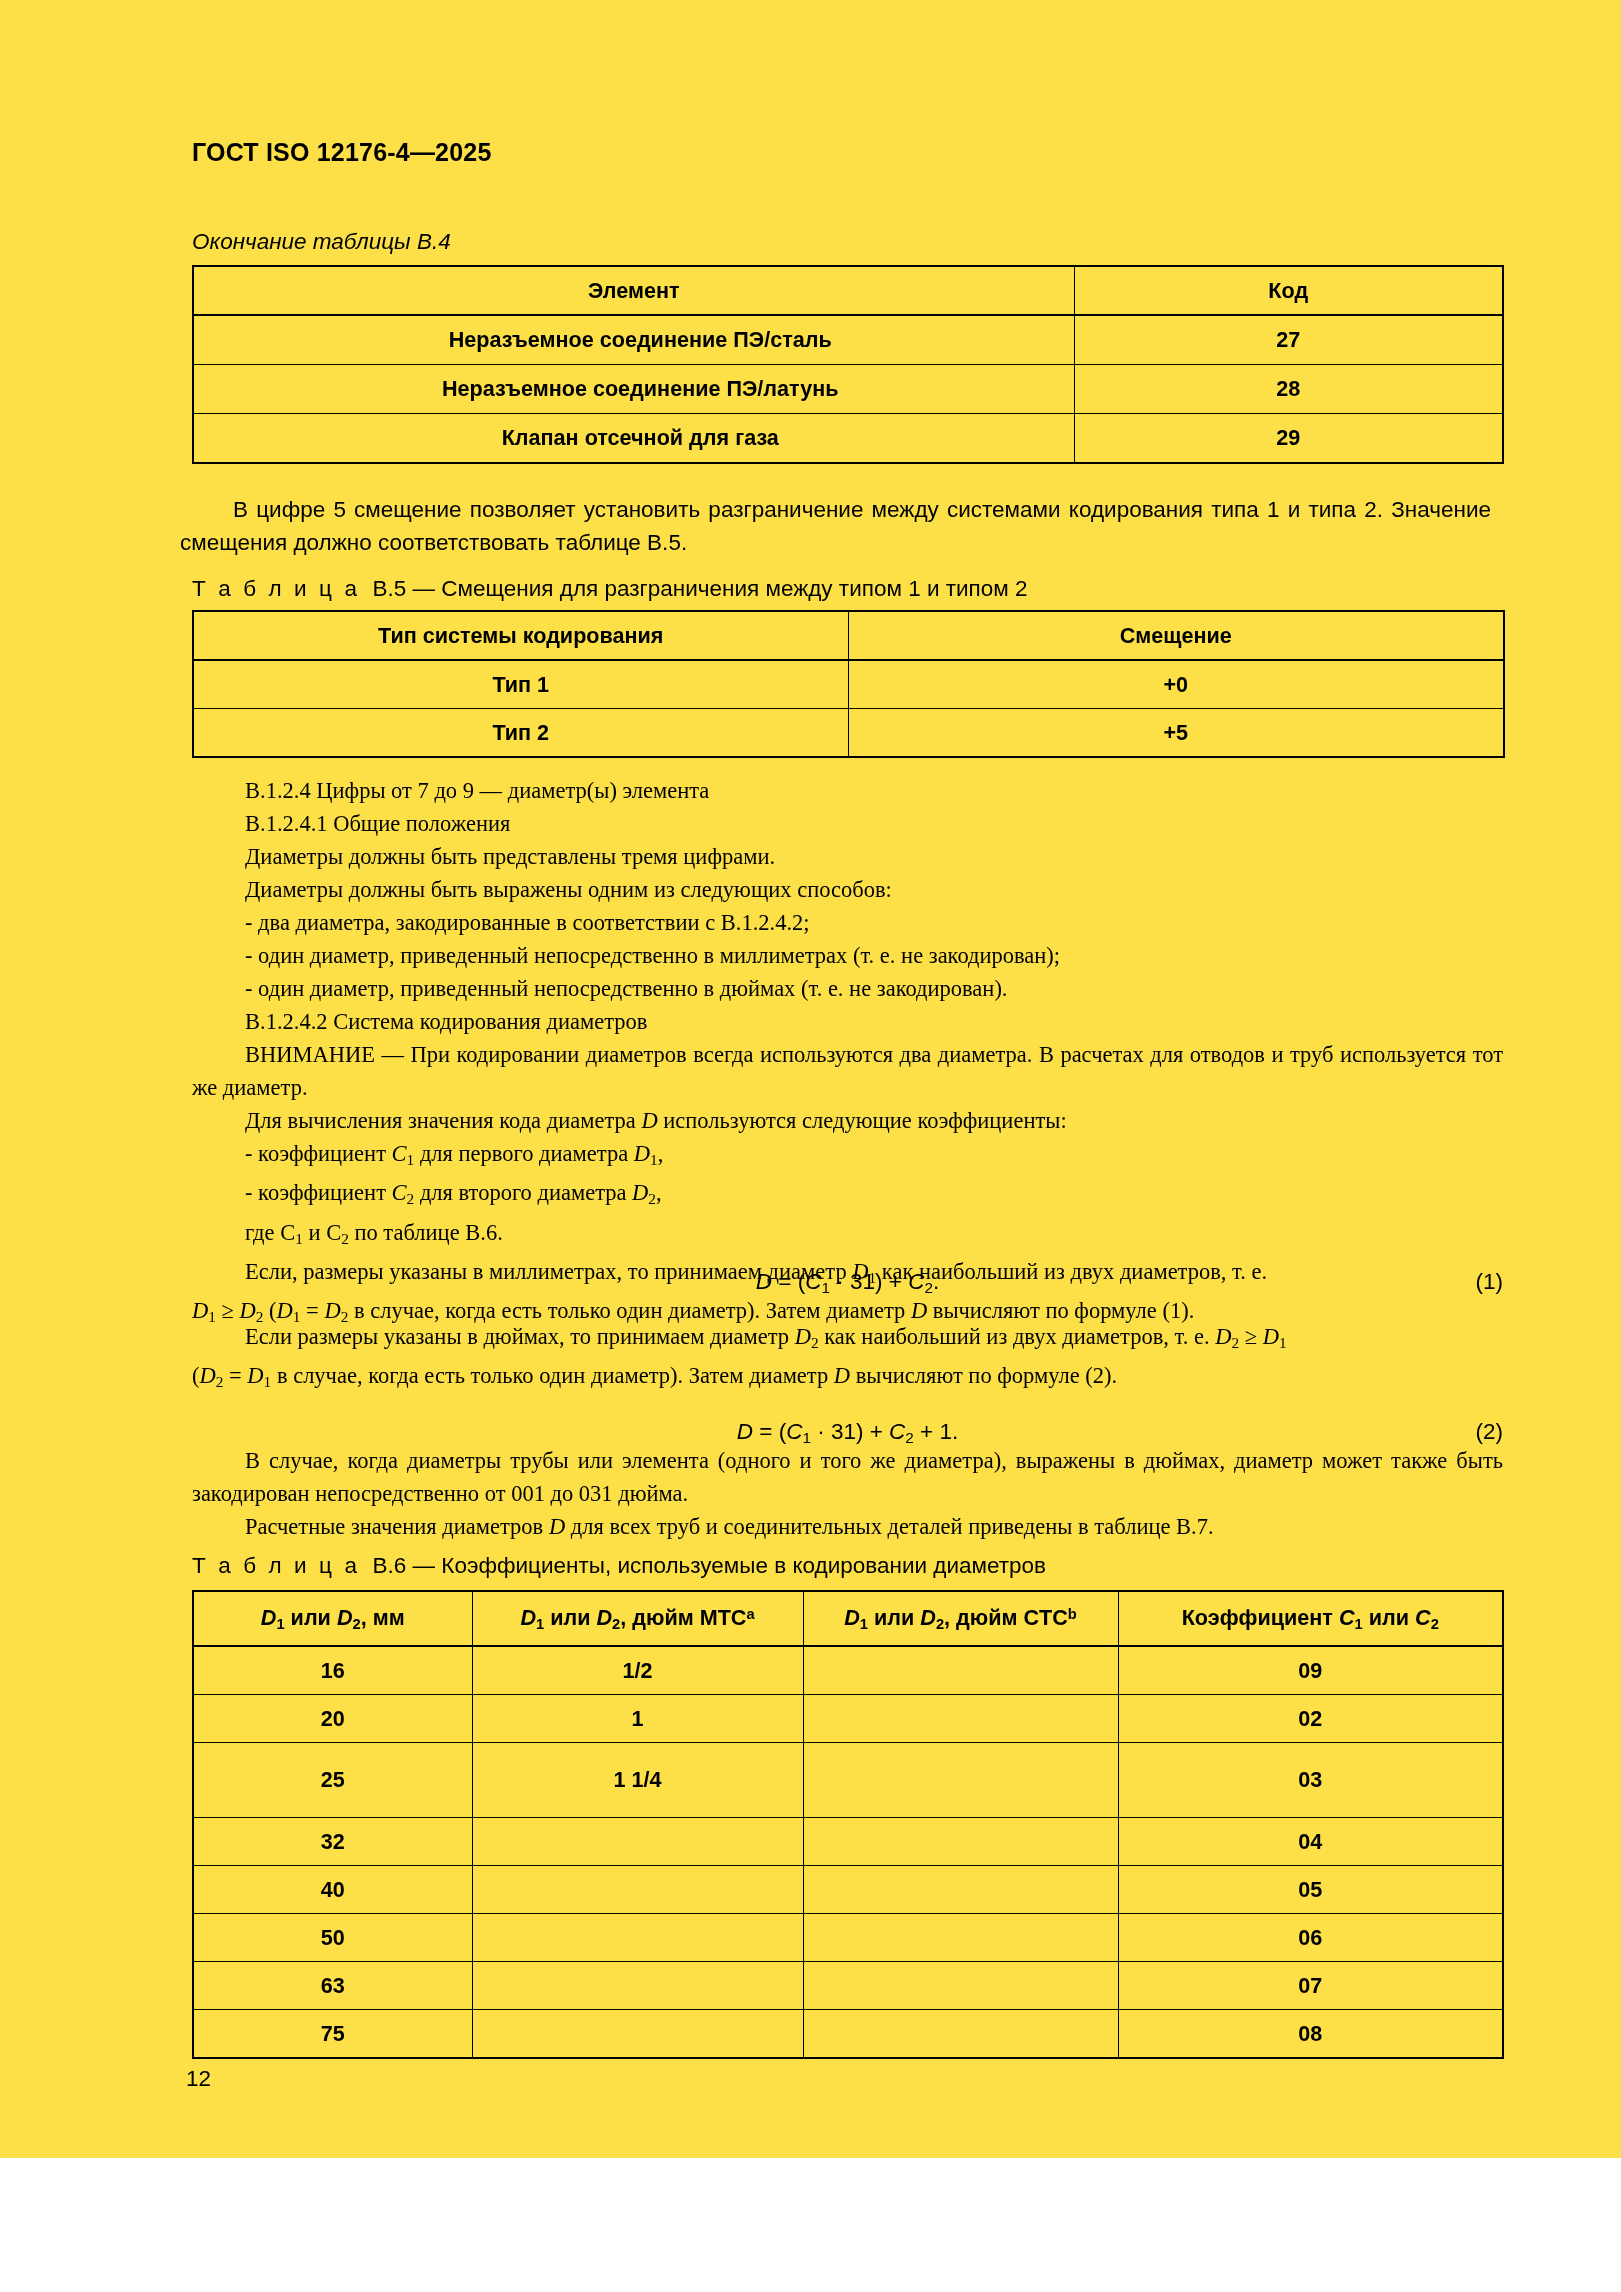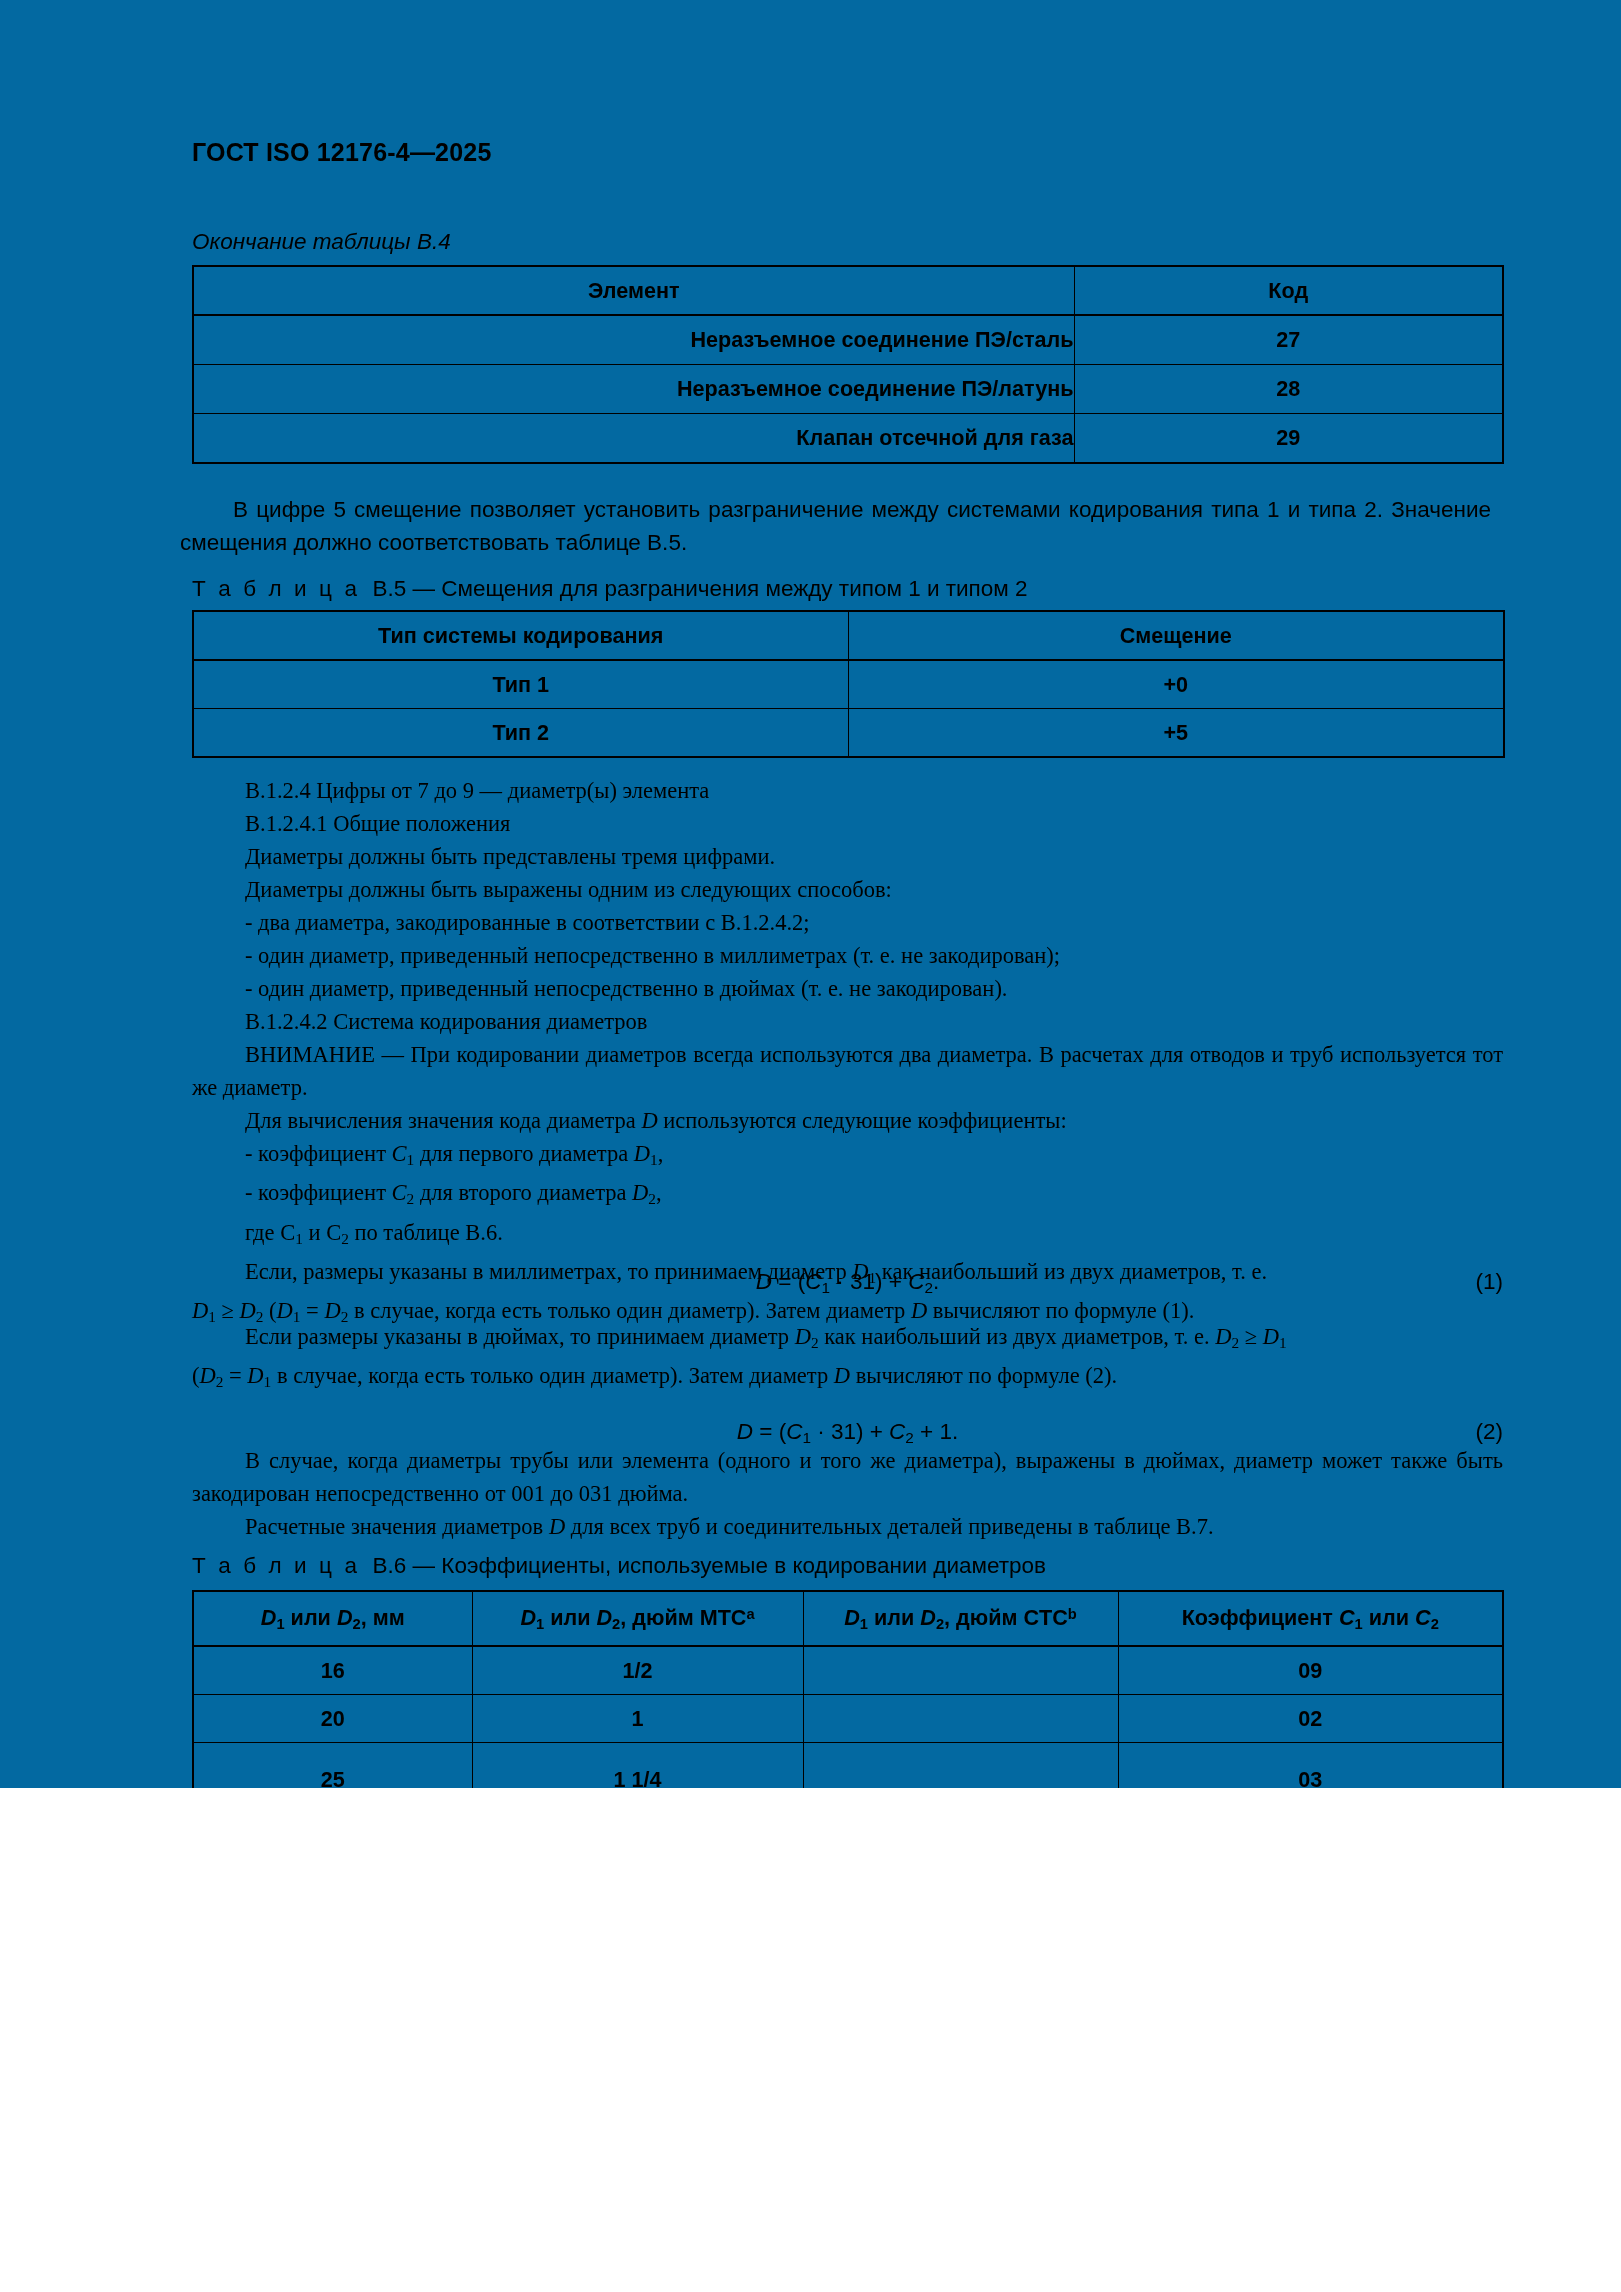--- a/index.html
+++ b/index.html
@@ -7,22 +7,22 @@
     padding: 0;
     background: #ffffff;
   }
   body {
     font-family: "Liberation Sans", sans-serif;
     color: #000000;
   }
   .page {
     position: relative;
     width: 1621px;
-    height: 1788px;
-    background: #0369a1;
+    height: 2158px;
+    background: #fde047;
     box-sizing: border-box;
     padding: 0;
     overflow: hidden;
   }
 
   
   .doc-header {
     position: absolute;
     left: 192px;
     top: 138px;
@@ -69,21 +69,21 @@
     text-align: center;
     vertical-align: middle;
     font-weight: bold;
   }
   table.gost thead th {
     border-top-width: 2.5px;
     border-bottom-width: 2.5px;
   }
   table.gost tbody tr:last-child td { border-bottom-width: 2.5px; }
   table.gost td.first-col-left,
-  table.gost th.first-col-left { text-align: right; padding-left: 13px; }
+  table.gost th.first-col-left { text-align: center; padding-left: 13px; }
   table.gost td.lcell { border-left-width: 2.5px; }
   table.gost td.rcell { border-right-width: 2.5px; }
   table.gost th.lcell { border-left-width: 2.5px; }
   table.gost th.rcell { border-right-width: 2.5px; }
 
   
   .blk { position: absolute; }
 
   #caption-b4      { left: 192px; top: 227px; }
   #table-b4-wrap   { left: 192px; top: 265px; width: 1310px; }

